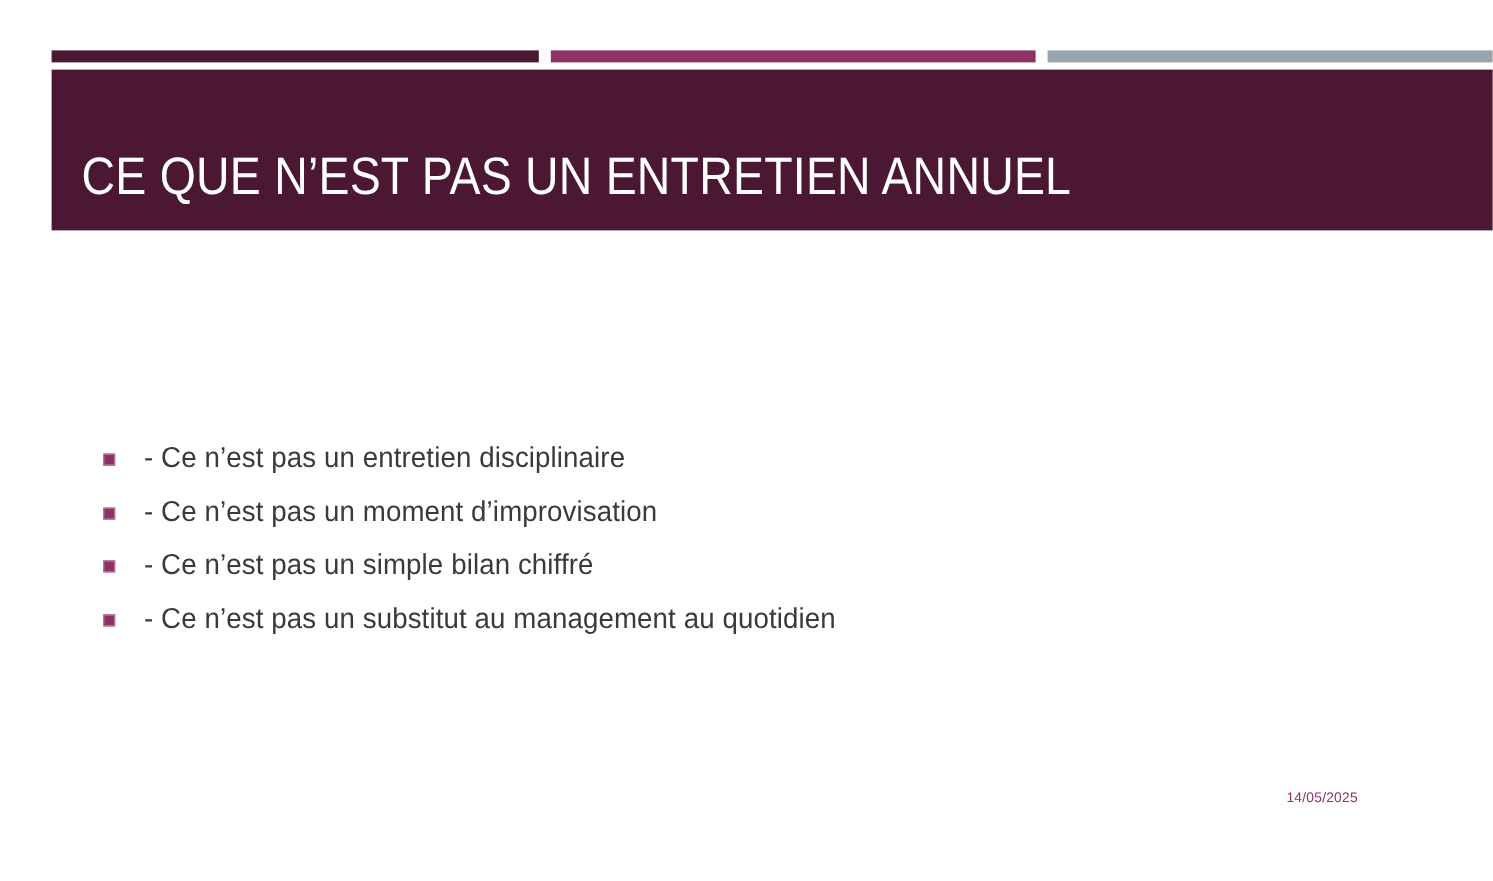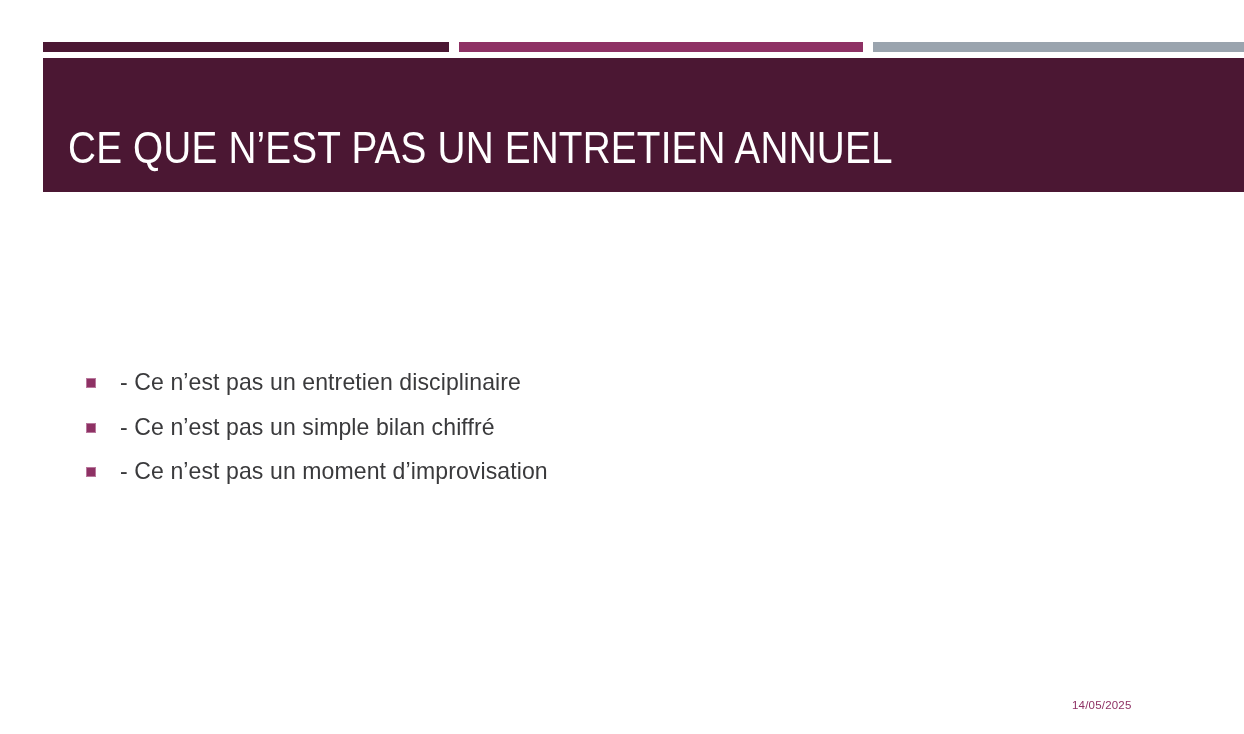--- a/index.html
+++ b/index.html
@@ -126,23 +126,27 @@
     <h1 class="title-text" style="color: rgb(255, 255, 255);">CE QUE N’EST PAS UN ENTRETIEN ANNUEL</h1>
   </div>
 
   <ul class="body-list">
     <li class="bullet-row">
       <span class="bullet-marker" style="background: rgb(142, 49, 100);"></span>
       <span class="bullet-text" style="color: rgb(58, 58, 60);">- Ce n’est pas un entretien disciplinaire</span>
     </li>
     <li class="bullet-row">
       <span class="bullet-marker" style="background: rgb(142, 49, 100);"></span>
+      <span class="bullet-text" style="color: rgb(58, 58, 60);">- Ce n’est pas un moment d’improvisation</span>
+    </li>
+    <li class="bullet-row">
+      <span class="bullet-marker" style="background: rgb(142, 49, 100);"></span>
       <span class="bullet-text" style="color: rgb(58, 58, 60);">- Ce n’est pas un simple bilan chiffré</span>
     </li>
     <li class="bullet-row">
       <span class="bullet-marker" style="background: rgb(142, 49, 100);"></span>
-      <span class="bullet-text" style="color: rgb(58, 58, 60);">- Ce n’est pas un moment d’improvisation</span>
+      <span class="bullet-text" style="color: rgb(58, 58, 60);">- Ce n’est pas un substitut au management au quotidien</span>
     </li>
   </ul>
 
-  <div class="footer-date" style="color: rgb(142, 49, 100); margin-top: 40px;">14/05/2025</div>
+  <div class="footer-date" style="color: rgb(142, 49, 100);">14/05/2025</div>
 
 </div>
 
 </body></html>

